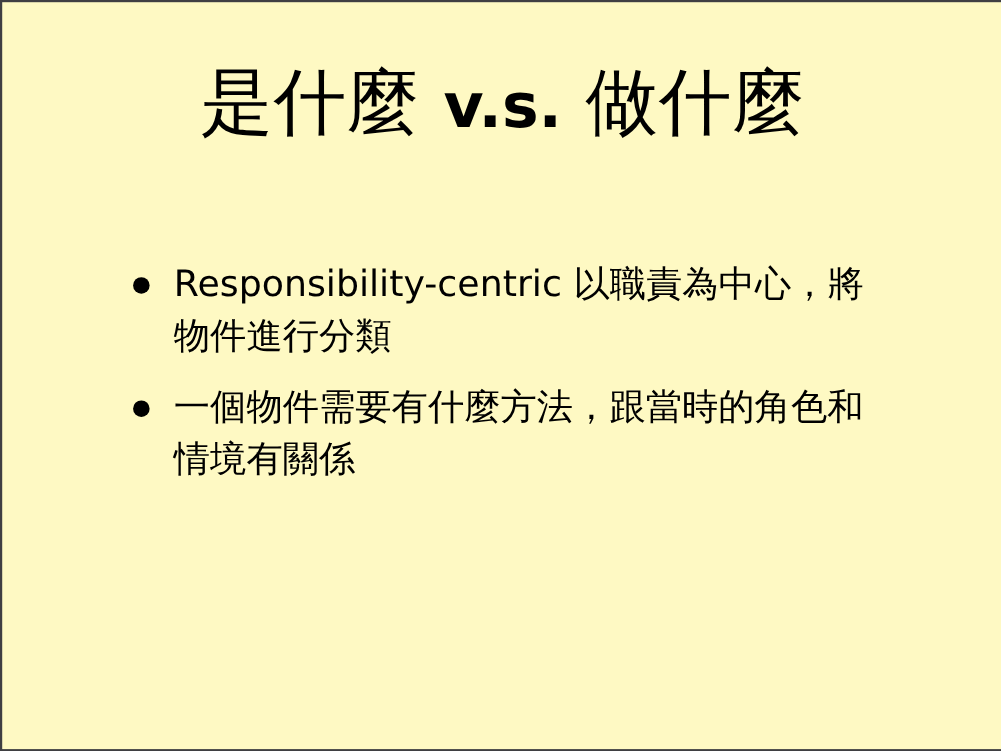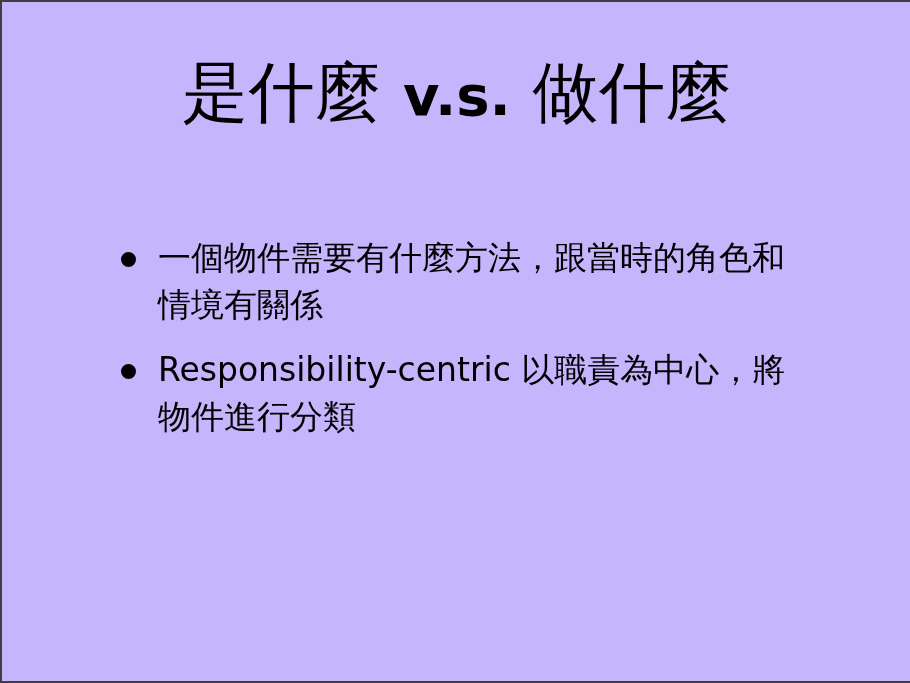--- a/index.html
+++ b/index.html
@@ -12,21 +12,21 @@
     height: 683px;
     overflow: hidden;
     font-family: "DejaVu Sans", "Liberation Sans", sans-serif;
   }
 
   #slide {
     position: relative;
     box-sizing: border-box;
     width: 910px;
     height: 683px;
-    background: #c4b5fd;
+    background: #fef9c3;
     border-top: 2px solid #3f3f42;
     border-left: 2px solid #3f3f42;
     border-bottom: 2px solid #3f3f42;
     border-right: 0 solid transparent;
   }
 
   #slide-title {
     position: absolute;
     left: 0;
     top: 52px;
@@ -88,23 +88,23 @@
 
   <div id="slide-title">
     <span>是什麼 </span><span class="latin-seg">v.s.</span><span> 做什麼</span>
   </div>
 
   <ul id="bullet-list">
 
 
     <li class="bullet-item">
       <span class="bullet-marker"></span>
-      <span class="bullet-text">一個物件需要有什麼方法，跟當時的角色和情境有關係</span>
+      <span class="bullet-text">Responsibility-centric 以職責為中心，將物件進行分類</span>
     </li>
 
     <li class="bullet-item">
       <span class="bullet-marker"></span>
-      <span class="bullet-text">Responsibility-centric 以職責為中心，將物件進行分類</span>
+      <span class="bullet-text">一個物件需要有什麼方法，跟當時的角色和情境有關係</span>
     </li>
 
   </ul>
 
 </div>
 
 </body></html>

